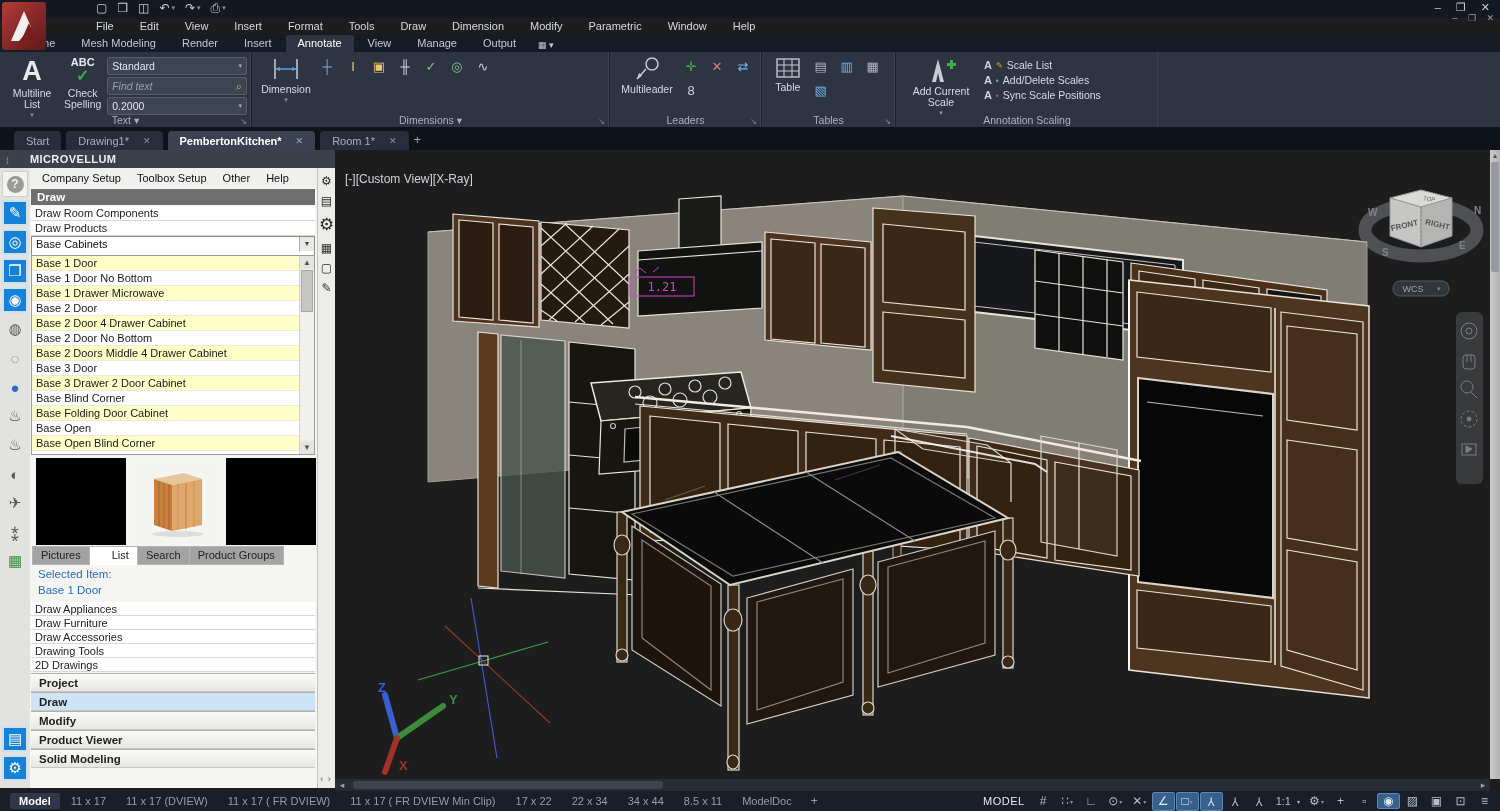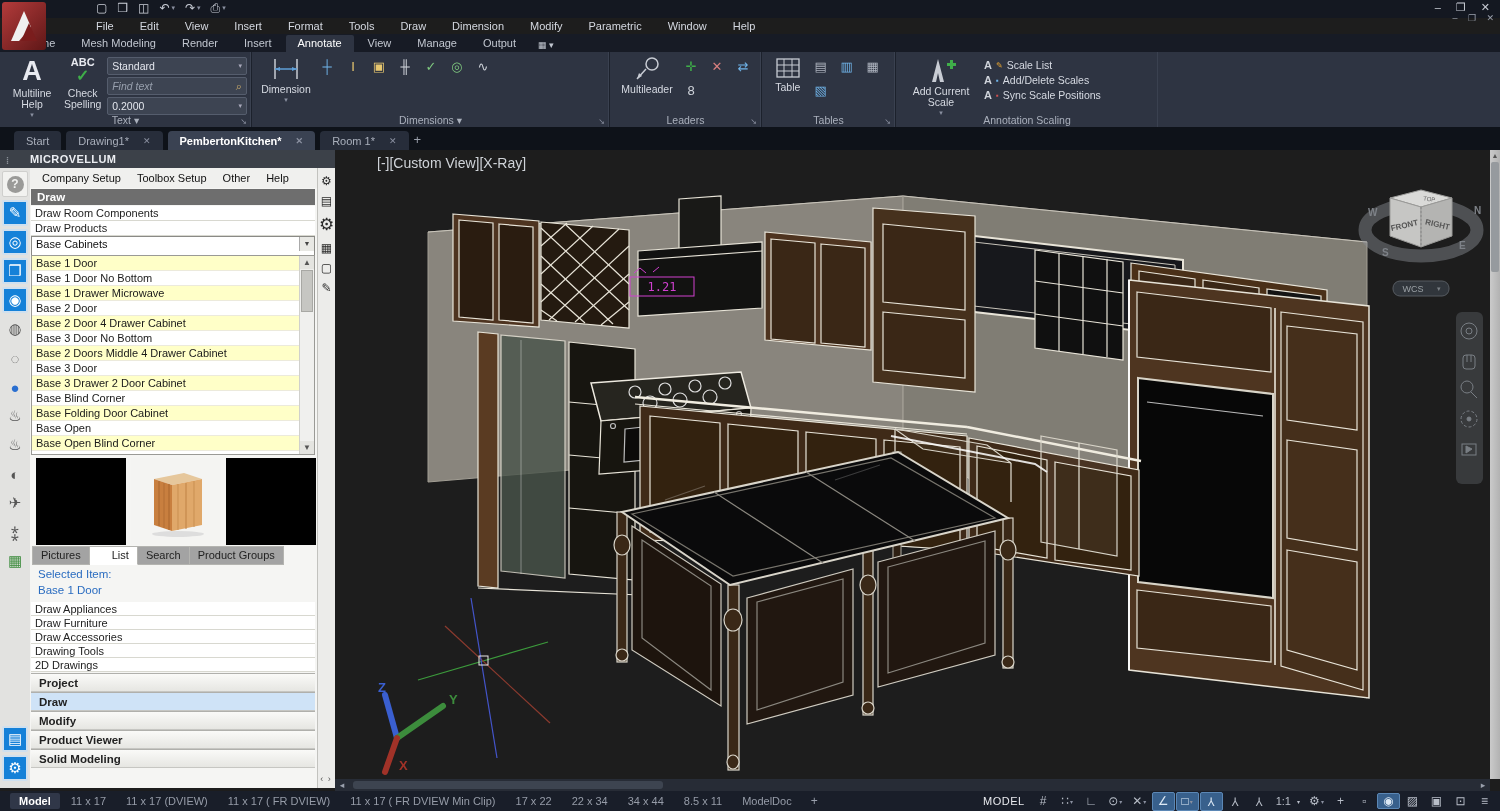--- a/index.html
+++ b/index.html
@@ -88,21 +88,21 @@
   .mvtab.active{background:#fff;border-bottom:1px solid #fff;font-weight:normal;padding-left:22px;}
   #mv-selected{position:absolute;left:8px;top:400px;font-size:11.5px;}
   #mv-selected .lab{color:#2a6cc0;font-weight:normal;}
   #mv-selected .val{color:#2a6cc0;margin-top:4px;}
   #mv-sections{position:absolute;left:1px;top:505px;width:284px;}
   .mv-sec{height:19px;line-height:18px;font-weight:bold;font-size:11.5px;color:#222;padding-left:8px;box-sizing:border-box;
     background:linear-gradient(#fafaf8,#e6e6e2);border-top:1px solid #b0b0ac;border-bottom:1px solid #c6c6c2;cursor:default}
   .mv-sec.active{background:#cfe3f7;}
   
   #viewport{position:absolute;left:335px;top:150px;width:1155px;height:629px;background:#1d1d1d;overflow:hidden;}
-  #vp-label{position:absolute;left:10px;top:5px;color:#cfd3d8;font-size:14px;z-index:3;margin-left:32px;}
+  #vp-label{position:absolute;left:10px;top:22px;color:#cfd3d8;font-size:12px;z-index:3;}
   #vscroll{position:absolute;left:1490px;top:150px;width:10px;height:629px;background:linear-gradient(90deg,#cacaca,#b2b2b2);}
   #vscroll .arr{height:11px;text-align:center;font-size:7px;color:#555;line-height:11px;}
   #vscroll .thumb{margin:1px;height:110px;background:#969a9e;border-radius:2px;}
   #hscroll{position:absolute;left:335px;top:779px;width:1155px;height:12px;background:#272c36;display:flex;align-items:center;}
   #hscroll .arr{width:14px;text-align:center;color:#9aa0ac;font-size:9px;}
   #hscroll .thumb{height:8px;width:310px;background:#3d4450;border-radius:3px;margin-left:4px;}
   #hscroll .spacer{flex:1}
   
   #statusbar{position:absolute;left:0;top:791px;width:1500px;height:20px;background:#191e29;display:flex;align-items:center;font-size:11px;color:#969ca8;}
   #layout-tabs{display:flex;align-items:center;gap:2px;padding-left:10px;}
@@ -188,21 +188,21 @@
       </div>
     <span class="rtab-overflow">▦ ▾</span>
   </div>
 
   <div id="ribbon">
 
     <div class="rpanel" style="width:252px">
       <div class="rp-body">
         <div class="bigbtn">
           <div class="bigglyph">A</div>
-          <div class="biglabel">Multiline Help</div>
+          <div class="biglabel">Multiline List</div>
           <div class="tinyarrow">▾</div>
         </div>
         <div class="bigbtn" style="width:44px">
           <div class="abc-icon">
               <span class="abc">ABC</span>
               <span class="check">✓</span>
             </div>
           <div class="biglabel">Check Spelling</div>
         </div>
         <div class="combo-col">
@@ -436,21 +436,21 @@
         <span class="cmb">▼</span>
       </div>
       <div id="mv-list">
         <div id="mv-list-rows">
 
         <div class="mv-prod">Base 1 Door</div>
             <div class="mv-prod">Base 1 Door No Bottom</div>
             <div class="mv-prod">Base 1 Drawer Microwave</div>
             <div class="mv-prod">Base 2 Door</div>
             <div class="mv-prod">Base 2 Door 4 Drawer Cabinet</div>
-            <div class="mv-prod">Base 3 Door No Bottom</div>
+            <div class="mv-prod">Base 2 Door No Bottom</div>
             <div class="mv-prod">Base 2 Doors Middle 4 Drawer Cabinet</div>
             <div class="mv-prod">Base 3 Door</div>
             <div class="mv-prod">Base 3 Drawer 2 Door Cabinet</div>
             <div class="mv-prod">Base Blind Corner</div>
             <div class="mv-prod">Base Folding Door Cabinet</div>
             <div class="mv-prod">Base Open</div>
             <div class="mv-prod">Base Open Blind Corner</div>
           </div>
         <div id="mv-vscroll">
           <div class="vs-arrow">▲</div>

